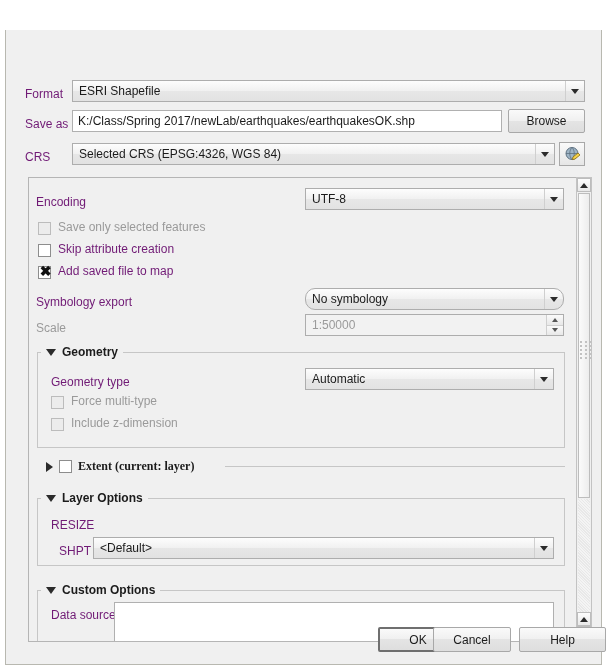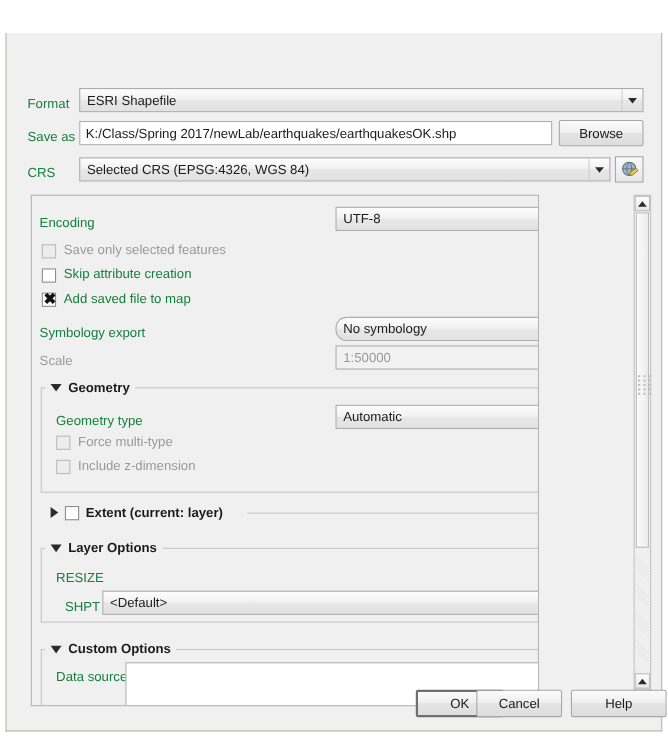--- a/index.html
+++ b/index.html
@@ -51,21 +51,21 @@
   }
   
   .body {
     position: absolute; left: 5px; top: 30px;
     width: 597px; height: 635px;
     background: #f0f0f0;
     border: 1px solid #b8b8b0;
     border-top: none;
     box-sizing: border-box;
   }
-  .lbl { font-size: 12px; color: #15803d; }
+  .lbl { font-size: 12px; color: #701a75; }
   .lbl.dis { color: #9a9a9a; }
 
   .combo, .textfield, .spin {
     box-sizing: border-box;
     background: linear-gradient(to bottom, #fdfdfd 0%, #f1f1f1 48%, #e7e7e7 50%, #e2e2e2 100%);
     border: 1px solid #adadad;
     font-size: 12px; color: #1b1b1b;
     height: 22px;
     display: flex; align-items: center;
     position: absolute;
@@ -101,21 +101,21 @@
     flex: 1; display: flex; align-items: center; justify-content: center;
     background: linear-gradient(to bottom,#fafafa,#e8e8e8);
   }
   .spin .steppers div:first-child { border-bottom: 1px solid #cfcfcf; }
   .tri-u-s { width:0;height:0;border-left:3px solid transparent;border-right:3px solid transparent;border-bottom:4px solid #555; }
   .tri-d-s { width:0;height:0;border-left:3px solid transparent;border-right:3px solid transparent;border-top:4px solid #555; }
 
   
   .scrollarea {
     position: absolute; left: 22px; top: 147px;
-    width: 462px; height: 465px;
+    width: 560px; height: 465px;
     background: #f0f0f0;
     border: 1px solid #b5b5b5;
     box-sizing: border-box;
     overflow: hidden;
   }
   .vscroll {
     position: absolute; left: 570px; top: 147px;
     width: 16px; height: 465px;
     background: #f0f0f0;
     border: 1px solid #c3c3c3;
@@ -281,21 +281,21 @@
           </span>
       </div>
 
       <div class="cbx dis" style="left:22px; top:218px;"></div>
       <span class="lbl dis" style="position:absolute; left:42px; top:216px;">Force multi-type</span>
 
       <div class="cbx dis" style="left:22px; top:240px;"></div>
       <span class="lbl dis" style="position:absolute; left:42px; top:238px;">Include z-dimension</span>
 
       <div class="sep-line" style="left:196px; top:288px; width:340px;"></div>
-      <div class="group-title" style="left:12px; top:281px;">
+      <div class="group-title" style="left:12px; top:281px;font-family:Liberation Serif, serif;">
         <i class="tri-grp-r"></i>
         <span class="cbx" style="position:relative; left:0; top:0;"></span>
         <span>Extent (current: layer)</span>
       </div>
 
       <div class="group" style="left:8px; top:320px; width:528px; height:68px;"></div>
       <div class="group-title" style="left:12px; top:313px;">
         <i class="tri-grp-d"></i>
         <span>Layer Options</span>
       </div>

